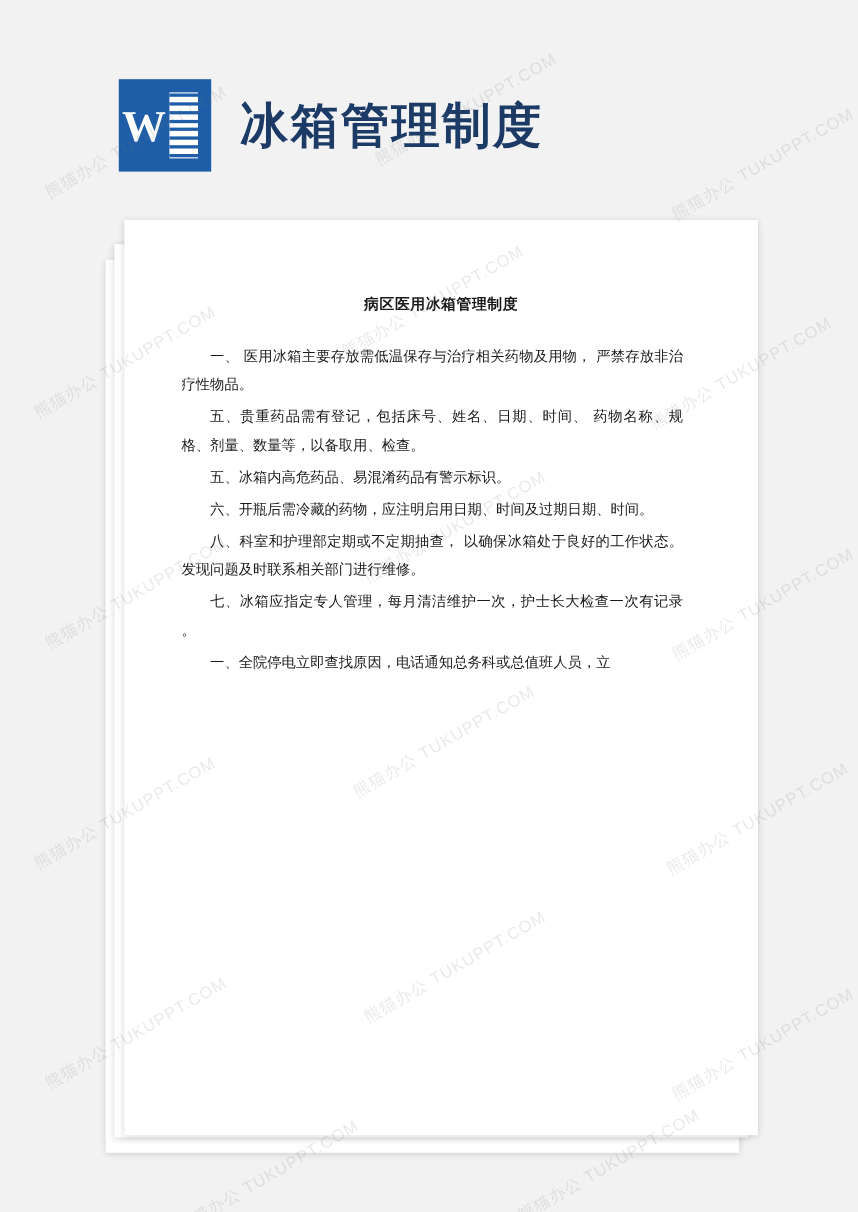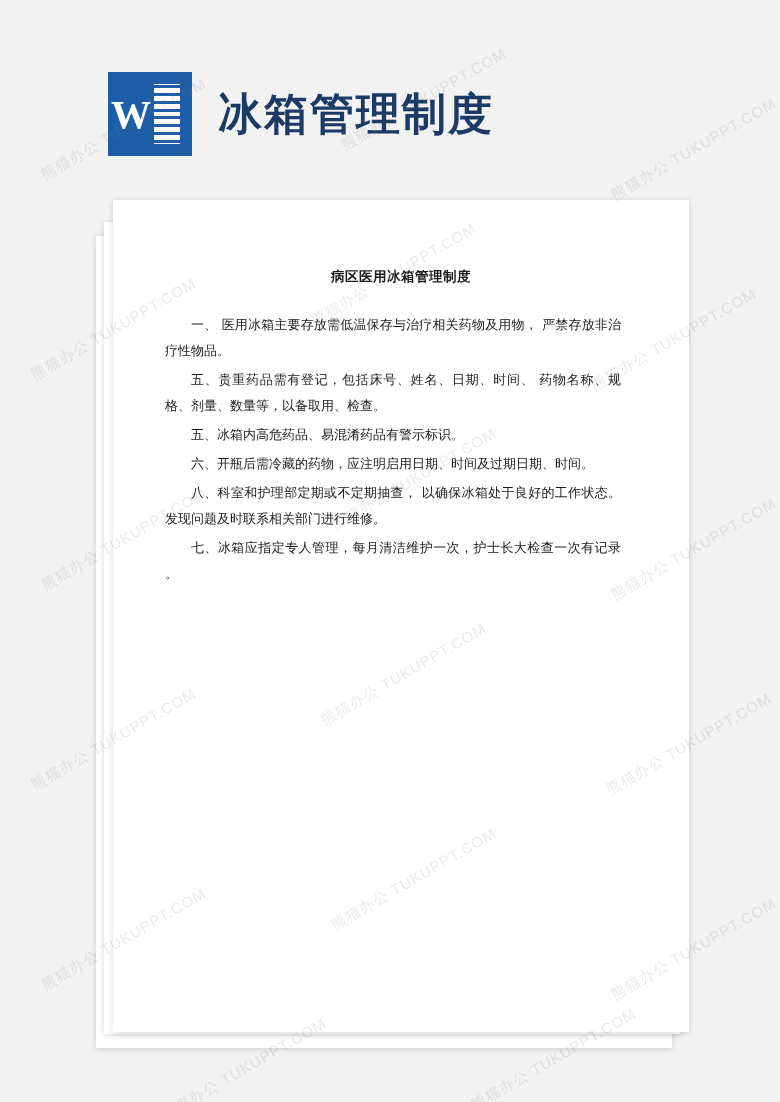--- a/index.html
+++ b/index.html
@@ -150,20 +150,21 @@
 
   <div class="sheet sheet-front">
     <div class="page-heading">病区医用冰箱管理制度</div>
     <div id="body-paragraphs">
         <div class="para">一、 医用冰箱主要存放需低温保存与治疗相关药物及用物， 严禁存放非治疗性物品。</div>
         <div class="para">五、贵重药品需有登记，包括床号、姓名、日期、时间、 药物名称、规格、剂量、数量等，以备取用、检查。</div>
         <div class="para">五、冰箱内高危药品、易混淆药品有警示标识。</div>
         <div class="para">六、开瓶后需冷藏的药物，应注明启用日期、时间及过期日期、时间。</div>
         <div class="para">八、科室和护理部定期或不定期抽查， 以确保冰箱处于良好的工作状态。发现问题及时联系相关部门进行维修。</div>
         <div class="para">七、冰箱应指定专人管理，每月清洁维护一次，护士长大检查一次有记录 。</div>
+        <div class="para">一、全院停电立即查找原因，电话通知总务科或总值班人员，立</div>
       </div>
   </div>
 
   <div id="watermark-layer">
       <div class="wm" style="left: 30px; top: 120px;">熊猫办公 TUKUPPT.COM</div>
       <div class="wm" style="left: 330px; top: 90px;">熊猫办公 TUKUPPT.COM</div>
       <div class="wm" style="left: 600px; top: 140px;">熊猫办公 TUKUPPT.COM</div>
       <div class="wm" style="left: 20px; top: 320px;">熊猫办公 TUKUPPT.COM</div>
       <div class="wm" style="left: 300px; top: 265px;">熊猫办公 TUKUPPT.COM</div>
       <div class="wm" style="left: 580px; top: 330px;">熊猫办公 TUKUPPT.COM</div>

